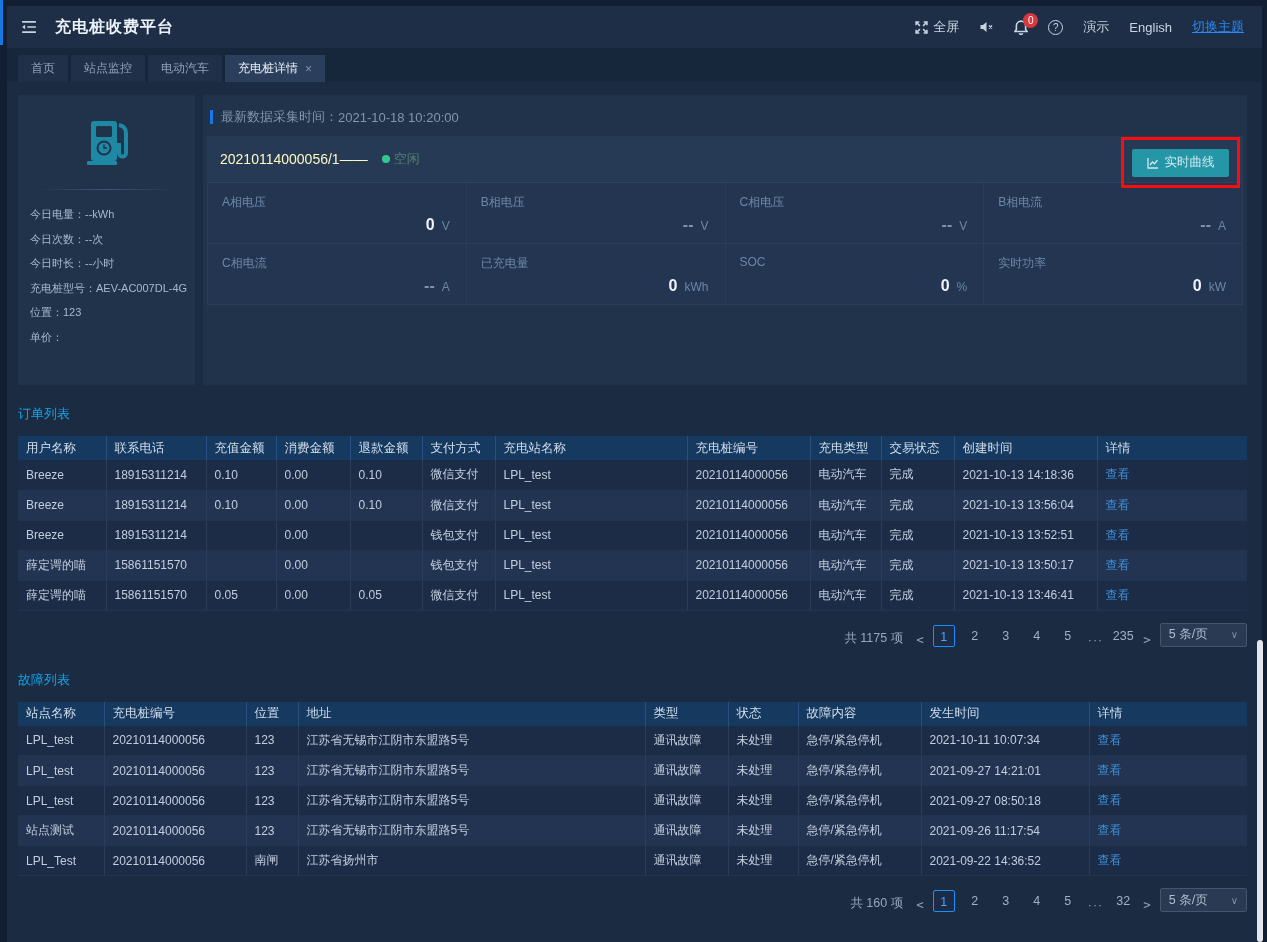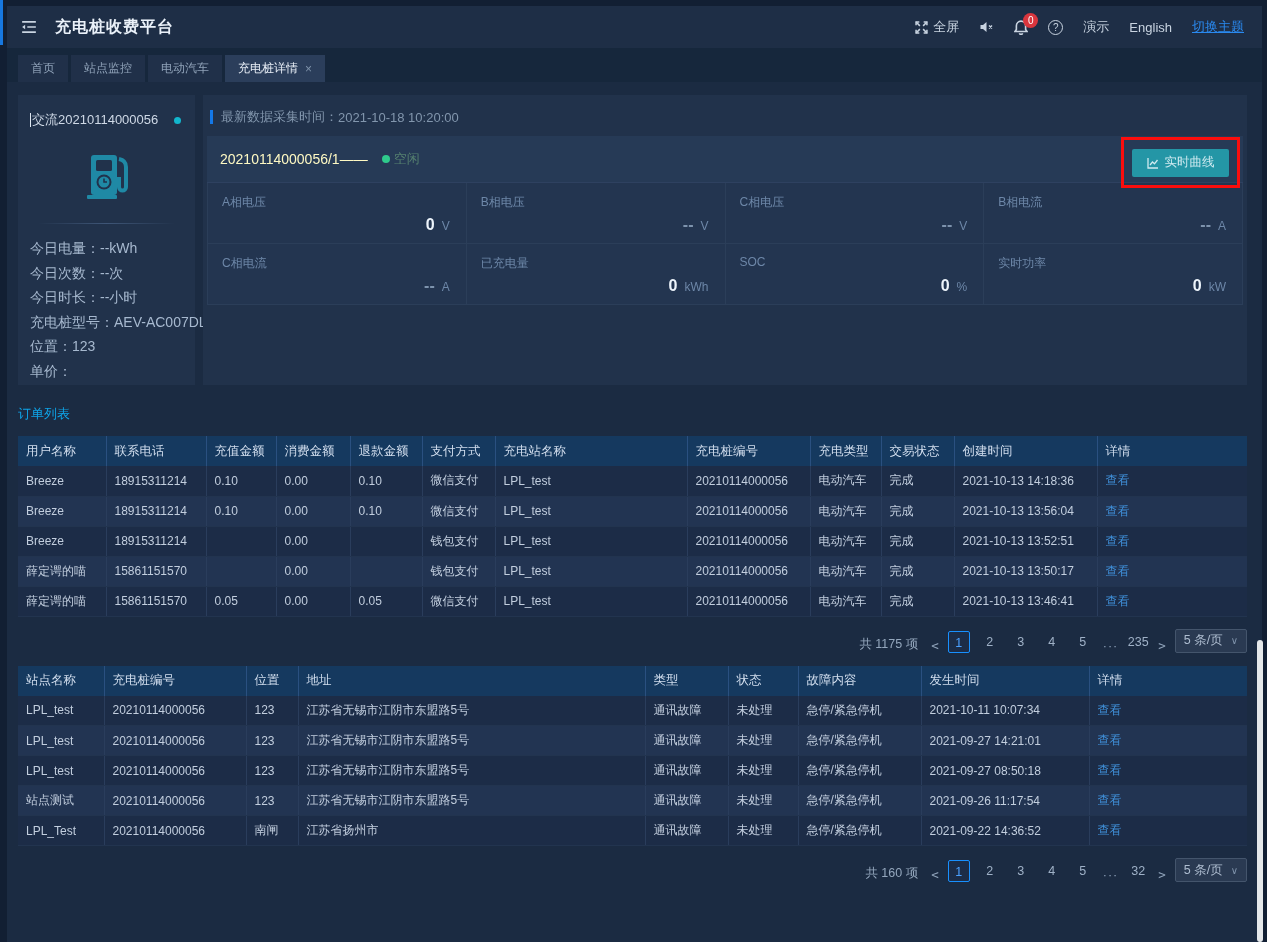--- a/index.html
+++ b/index.html
@@ -30,21 +30,21 @@
   .content { flex:1; padding:13px 15px 0 11px; overflow:hidden; }
   .top-row { display:flex; gap:8px; }
 
   .pile-card { width:177px; height:290px; background:#21324b; flex:none; }
   .pile-title { display:flex; align-items:center; padding:16px 14px 0 12px; }
   .text-caret { width:1px; height:14px; background:#dfe8f2; margin-right:1px; }
   .pile-name { font-size:13px; color:#cfd9e6; }
   .tdot { width:7px; height:7px; border-radius:50%; background:#12b6cd; margin-left:auto; }
   .pile-icon { display:flex; justify-content:center; margin-top:22px; }
   .pile-div { height:1px; margin:20px 20px 0; background:linear-gradient(90deg,rgba(70,95,130,0),rgba(70,95,130,.8),rgba(70,95,130,0)); }
-  .pile-stats { padding:12px 12px 0; font-size:14px; color:#a7b9cf; }
+  .pile-stats { padding:12px 12px 0; font-size:11px; color:#a7b9cf; }
   .pile-stats .st { line-height:24.5px; white-space:nowrap; }
 
   .mon-card { flex:1; height:290px; background:#21324b; position:relative; }
   .collect-row { display:flex; align-items:center; padding:13px 16px 10px 7px; font-size:13px; color:#8296ad; }
   .collect-bar { width:3px; height:14px; background:#1478e8; margin-right:8px; }
   .gun-strip { margin:0 4px; height:47px; background:#263a56; border-bottom:1px solid #2e4160; display:flex; align-items:center; padding:0 13px; }
   .gun-title { font-size:14px; color:#fef9c3; }
   .gdot { width:8px; height:8px; border-radius:50%; background:#2fca8c; margin:0 4px 0 14px; display:inline-block; }
   .gun-status { font-size:13px; color:#55806f; }
   .annotation { position:absolute; right:7px; top:42px; width:119px; height:51px; border:3px solid #fb0d0d; display:flex; align-items:center; justify-content:center; z-index:3; }
@@ -52,36 +52,36 @@
   .metrics { margin:0 4px; display:grid; grid-template-columns:1fr 1fr 1fr 1fr; gap:1px; background:#2b3e59; border:1px solid #2b3e59; border-top:none; }
   .mcell { background:#233550; height:60px; position:relative; }
   .mlabel { position:absolute; left:14px; top:11px; font-size:12px; color:#6d87a8; }
   .mval { position:absolute; right:16px; bottom:9px; font-size:16px; font-weight:bold; color:#edf4fb; }
   .mval.muted { color:#7d93ad; }
   .munit { font-size:12px; font-weight:normal; color:#6d87a8; margin-left:7px; }
 
   
   .sec-title { margin-top:20px; font-size:13px; color:#0ea5e9; }
   table { width:100%; border-collapse:collapse; margin-top:13px; table-layout:fixed; }
-  thead th { background:#15395f; color:#d2deee; font-weight:normal; font-size:12.5px; text-align:left; height:30px; padding:0 8px; border-right:1px solid #2a5080; white-space:nowrap; overflow:hidden; }
+  thead th { background:#15395f; color:#d2deee; font-weight:normal; font-size:12.5px; text-align:left; height:24px; padding:0 8px; border-right:1px solid #2a5080; white-space:nowrap; overflow:hidden; }
   thead th:last-child { border-right:none; }
   tbody td { height:30px; padding:0 8px; font-size:12px; color:#c2cede; border-right:1px solid #2a3d5c; border-bottom:1px solid #22344f; white-space:nowrap; overflow:hidden; }
   tbody td:last-child { border-right:none; }
   tbody tr:nth-child(odd) td { background:#1c2c47; }
   tbody tr:nth-child(even) td { background:#223452; }
   .link { color:#3f8fd8; cursor:pointer; text-decoration:none; }
 
   
   .pager { display:flex; justify-content:flex-end; align-items:flex-end; gap:9px; margin-top:12px; font-size:12.5px; color:#94a7bd; }
   .pg-total { margin-right:4px; }
   .pg-arrow { color:#8fa3ba; cursor:pointer; font-family:"DejaVu Sans Mono",monospace; }
   .pg-num { min-width:22px; height:22px; line-height:22px; text-align:center; cursor:pointer; color:#9fb1c7; }
   .pg-num.active { border:1px solid #1890ff; border-radius:2px; color:#4aa0ff; background:#1c2c47; }
   .pg-ellipsis { letter-spacing:1px; color:#8fa3ba; }
-  .pg-size { display:inline-flex; align-items:center; gap:8px; border:1px solid #44556c; background:#2a3a52; border-radius:2px; height:24px; padding:0 8px; color:#aebdd0; cursor:pointer; }
+  .pg-size { display:inline-flex; align-items:center; gap:23px; border:1px solid #44556c; background:#2a3a52; border-radius:2px; height:24px; padding:0 8px; color:#aebdd0; cursor:pointer; }
   .pg-caret { font-size:10px; color:#7e92aa; }
 
   .scroll-thumb { position:absolute; right:4px; top:640px; width:6px; height:302px; background:#e5e8ea; border-radius:3px; z-index:6; }
 </style>
 </head>
 <body>
 
 <div class="page">
   <div class="edge-accent"></div>
   <div class="inner">
@@ -136,25 +136,20 @@
         <span>充电桩详情</span>
         <span class="tab-close">×</span>
       </div>
     </div>
 
     <div class="content">
 
       <div class="top-row">
 
         <div class="pile-card">
-          <div class="pile-title">
-            <span class="text-caret"></span>
-            <span class="pile-name">交流20210114000056</span>
-            <span class="tdot"></span>
-          </div>
           <div class="pile-icon">
             <svg width="56" height="52" viewBox="0 0 56 52">
               <g fill="#1f89a5">
                 <rect x="12" y="4" width="26" height="40" rx="3"></rect>
                 <rect x="8" y="44" width="30" height="4" rx="1"></rect>
               </g>
               <rect x="17" y="9" width="16" height="11" rx="1.5" fill="#21324b"></rect>
               <circle cx="25" cy="31" r="7.5" fill="#21324b"></circle>
               <circle cx="25" cy="31" r="5.5" fill="#1f89a5"></circle>
               <path d="M25 27.5 v3.5 h3" stroke="#21324b" stroke-width="1.6" fill="none"></path>
@@ -344,20 +339,21 @@
         <span class="pg-num">5</span>
         <span class="pg-ellipsis">···</span>
         <span class="pg-num">235</span>
         <span class="pg-arrow">&gt;</span>
         <span class="pg-size">
             <span>5 条/页</span>
             <span class="pg-caret">∨</span>
           </span>
       </div>
 
+      <div class="sec-title" style="margin-top:24px;">故障列表</div>
       <table>
         <colgroup>
             <col style="width:86px">
             <col style="width:142px">
             <col style="width:52px">
             <col style="width:347px">
             <col style="width:83px">
             <col style="width:70px">
             <col style="width:123px">
             <col style="width:168px">

